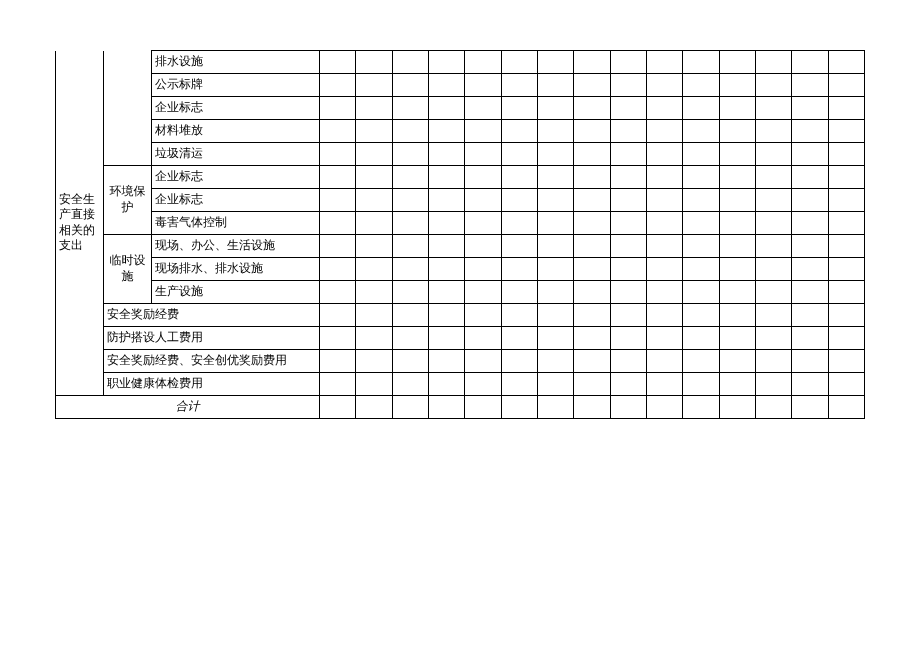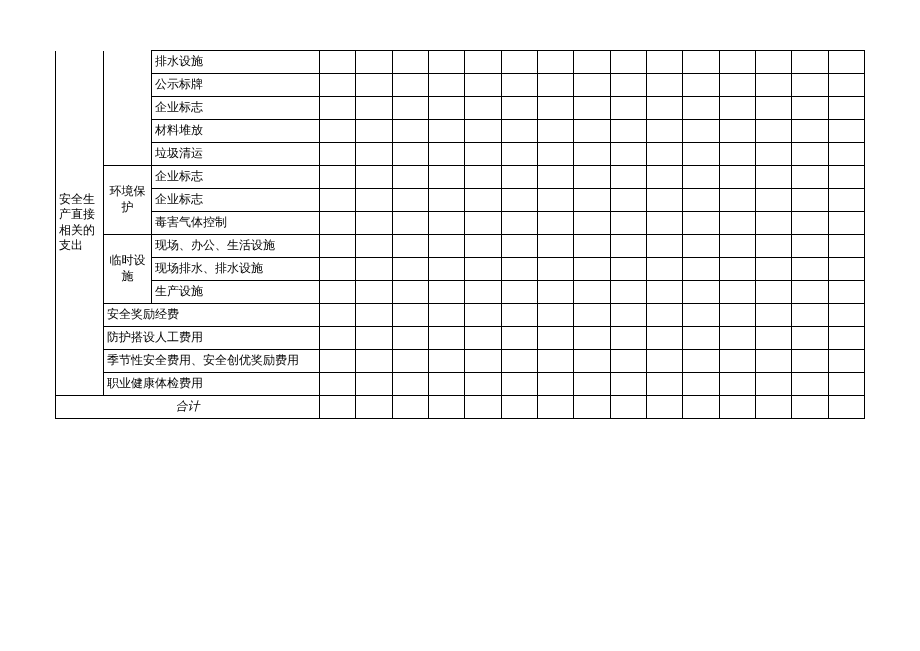--- a/index.html
+++ b/index.html
@@ -296,21 +296,21 @@
         <td></td>
         <td></td>
         <td></td>
         <td></td>
         <td></td>
         <td></td>
         <td></td>
         <td></td>
   </tr>
   <tr>
-    <td colspan="2"><span>季节性安全费用、安全创优奖励费用</span></td>
+    <td colspan="2"><span>安全奖励经费、安全创优奖励费用</span></td>
     <td></td>
         <td></td>
         <td></td>
         <td></td>
         <td></td>
         <td></td>
         <td></td>
         <td></td>
         <td></td>
         <td></td>

